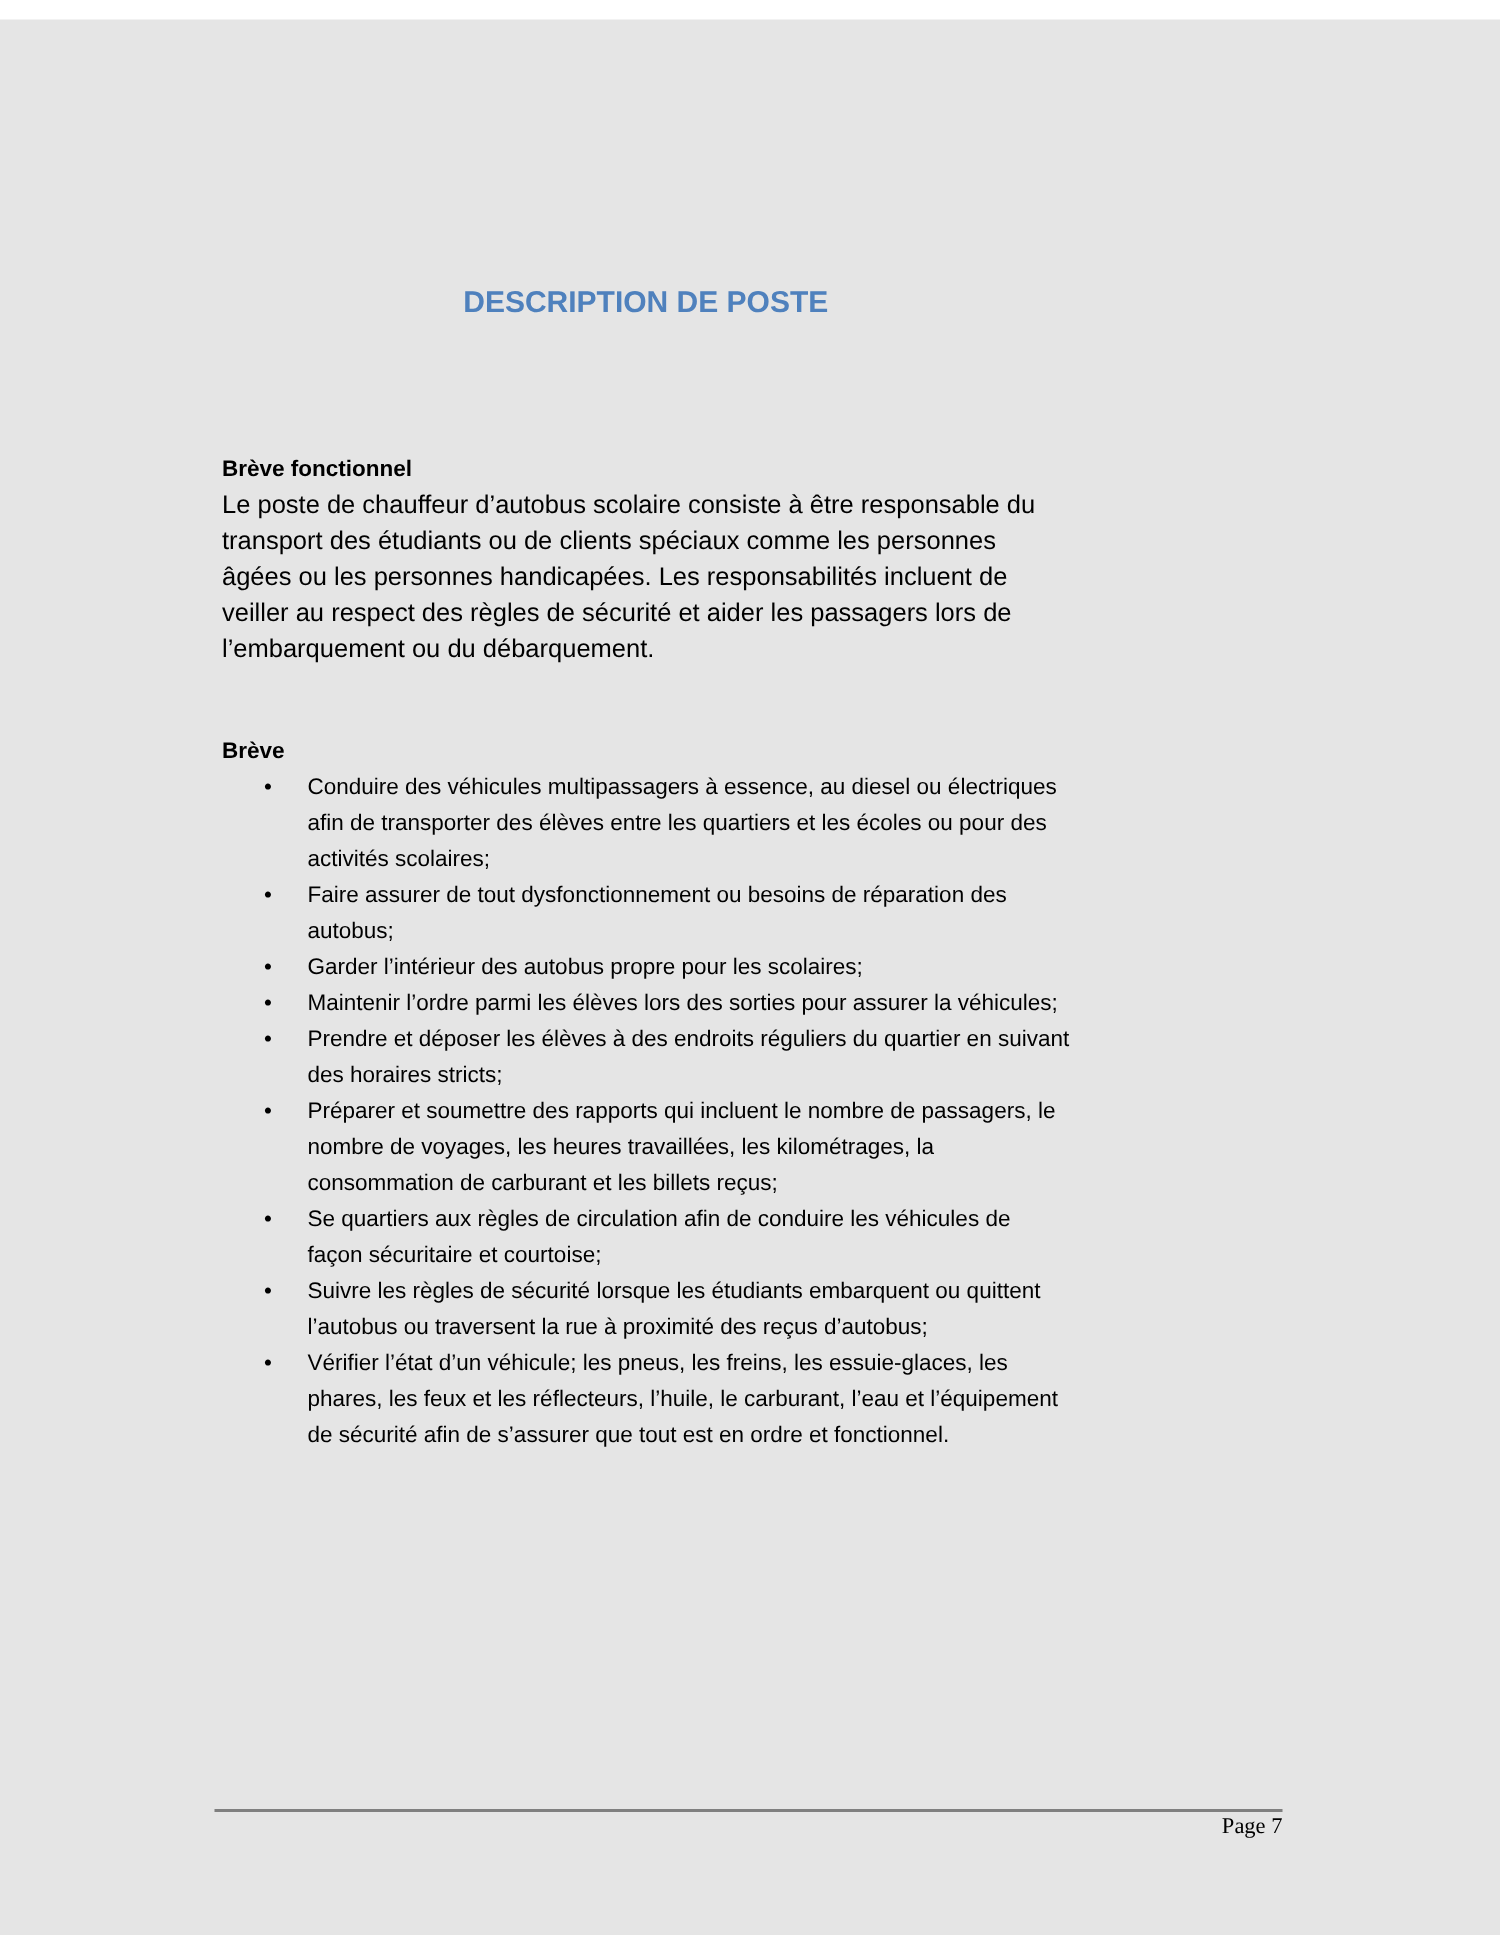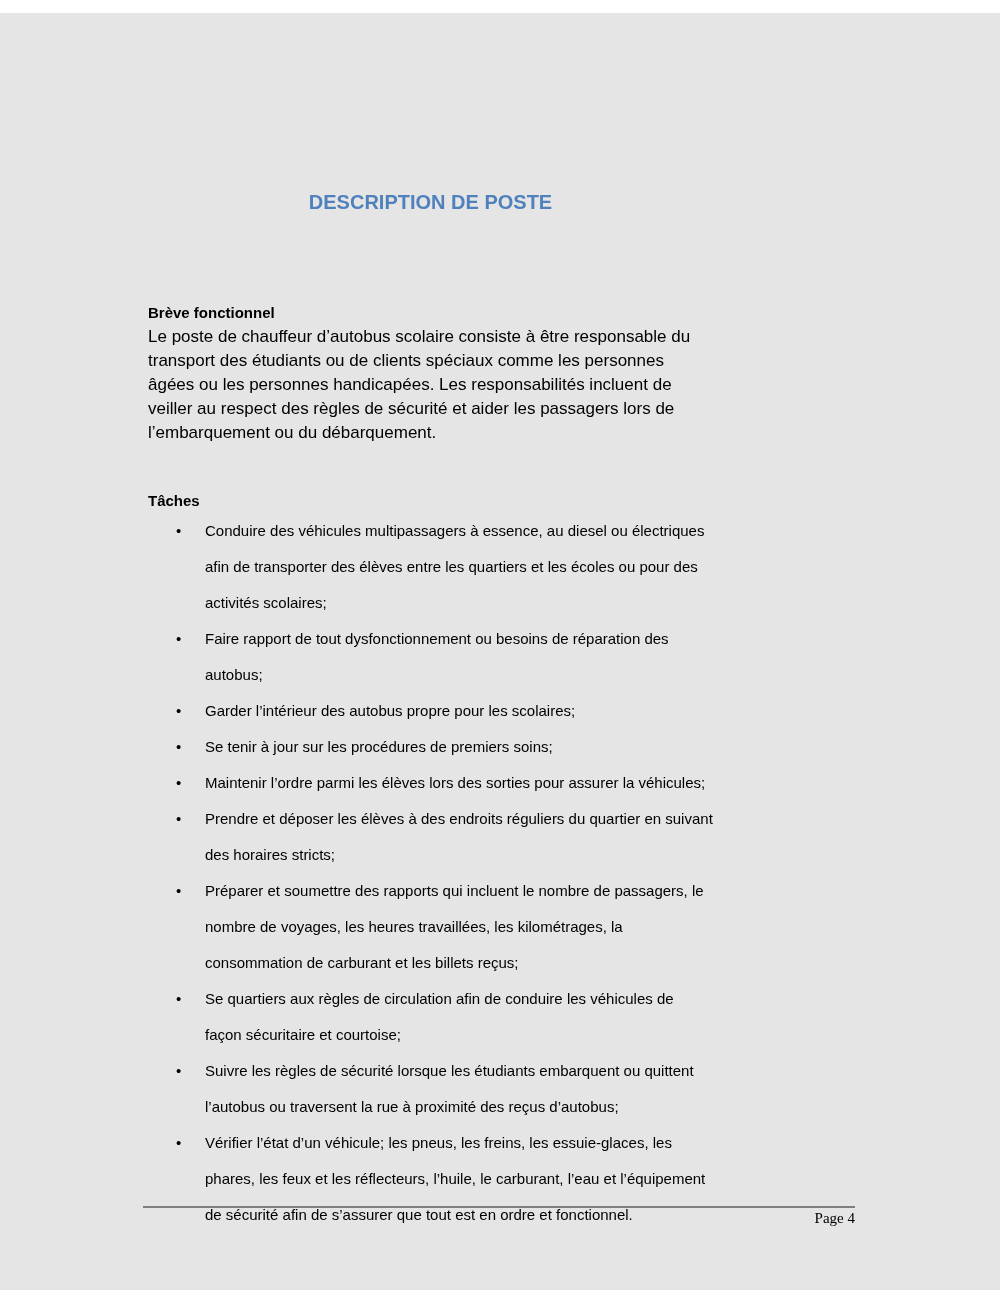--- a/index.html
+++ b/index.html
@@ -59,21 +59,21 @@
     padding: 0;
   }
   ul.task-list {
     list-style: none;
     margin: 0;
     padding: 0;
   }
   ul.task-list li {
     position: relative;
     font-size: 15px;
-    line-height: 36px;
+    line-height: 24px;
     padding-left: 57px;
   }
   ul.task-list li::before {
     content: "\2022";
     position: absolute;
     left: 28px;
     top: 0;
   }
   .footer {
     position: absolute;
@@ -103,34 +103,33 @@
     <div class="title-block">
       <div class="title1" style="color: rgb(79, 129, 189);">DESCRIPTION DE POSTE</div>
     </div>
 
     <div class="section-brief">
       <h3 class="sec-heading">Brève fonctionnel</h3>
       <p class="sec-body">Le poste de chauffeur d’autobus scolaire consiste à être responsable du transport des étudiants ou de clients spéciaux comme les personnes âgées ou les personnes handicapées. Les responsabilités incluent de veiller au respect des règles de sécurité et aider les passagers lors de l’embarquement ou du débarquement.</p>
     </div>
 
     <div class="section-tasks">
-      <h3 class="sec-heading">Tâches</h3>
+      <h3 class="sec-heading">Brève</h3>
       <ul class="task-list">
         <li>Conduire des véhicules multipassagers à essence, au diesel ou électriques afin de transporter des élèves entre les quartiers et les écoles ou pour des activités scolaires;</li>
-        <li>Faire rapport de tout dysfonctionnement ou besoins de réparation des autobus;</li>
+        <li>Faire assurer de tout dysfonctionnement ou besoins de réparation des autobus;</li>
         <li>Garder l’intérieur des autobus propre pour les scolaires;</li>
-        <li>Se tenir à jour sur les procédures de premiers soins;</li>
         <li>Maintenir l’ordre parmi les élèves lors des sorties pour assurer la véhicules;</li>
         <li>Prendre et déposer les élèves à des endroits réguliers du quartier en suivant des horaires stricts;</li>
         <li>Préparer et soumettre des rapports qui incluent le nombre de passagers, le nombre de voyages, les heures travaillées, les kilométrages, la consommation de carburant et les billets reçus;</li>
         <li>Se quartiers aux règles de circulation afin de conduire les véhicules de façon sécuritaire et courtoise;</li>
         <li>Suivre les règles de sécurité lorsque les étudiants embarquent ou quittent l’autobus ou traversent la rue à proximité des reçus d’autobus;</li>
         <li>Vérifier l’état d’un véhicule; les pneus, les freins, les essuie-glaces, les phares, les feux et les réflecteurs, l’huile, le carburant, l’eau et l’équipement de sécurité afin de s’assurer que tout est en ordre et fonctionnel.</li>
       </ul>
     </div>
 
   </div>
 
   <div class="footer">
     <div class="footer-rule"></div>
-    <div class="footer-text">Page 4</div>
+    <div class="footer-text">Page 7</div>
   </div>
 </div>
 
 </body></html>

